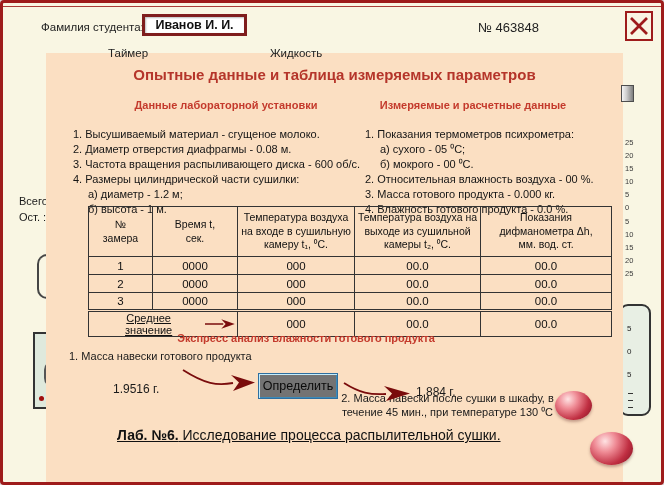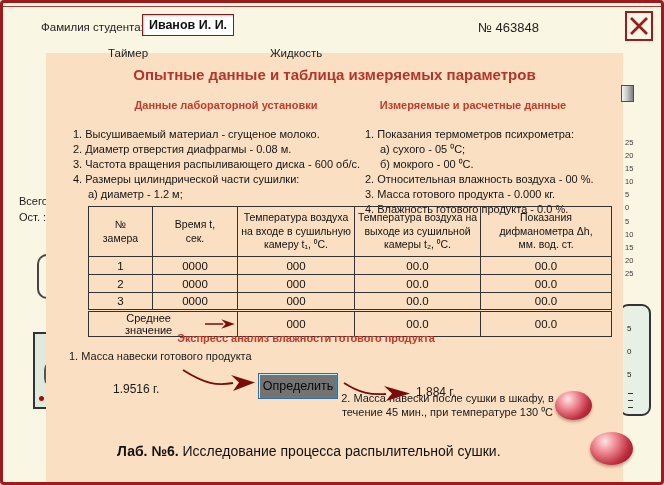--- a/index.html
+++ b/index.html
@@ -8,22 +8,22 @@
     position:relative; width:664px; height:485px;
     background:#f9f6e3; border:3px solid #9e1b1b; border-radius:4px;
     overflow:hidden; font-family:"Liberation Sans", sans-serif; color:#1a1a1a;
   }
   .screen::before{ content:""; position:absolute; left:0; right:0; top:3px;
     border-top:1.5px solid #9e1b1b; opacity:.85; z-index:6; }
 
   
   .lbl{ position:absolute; font-size:11.5px; color:#222; z-index:3; }
   .student-label{ left:38px; top:18px; }
-  .student-input{ position:absolute; left:139px; top:11px; width:92px; height:22px;
-    background:#fff; border:1px solid #7f1d1d; box-shadow:inset 1px 1px 2px #bbb;
+  .student-input{ position:absolute; left:139px; top:11px; width:105px; height:22px;
+    background:#fff; border:3px solid #7f1d1d; box-shadow:inset 1px 1px 2px #bbb;
     text-align:center; font-size:12.5px; font-weight:bold; color:#111; z-index:3;
     font-family:"Liberation Sans", sans-serif; }
   .doc-number{ left:430px; top:17px; font-size:13px;margin-left:45px; }
   .timer-label{ left:105px; top:44px; }
   .liquid-label{ left:267px; top:44px; }
   .close-btn{ position:absolute; left:622px; top:8px; width:28px; height:30px;
     border:2px solid #9e1b1b; background:transparent; z-index:6; cursor:pointer;
     display:flex; align-items:center; justify-content:center; }
 
   
@@ -65,21 +65,21 @@
   
   .meas-table{ position:absolute; left:42px; top:153px; width:523px;
     border-collapse:collapse; table-layout:fixed; }
   .meas-table th, .meas-table td{ border:1px solid #333; text-align:center;
     vertical-align:middle; color:#111; }
   .meas-table th{ font-weight:normal; font-size:10.5px; line-height:1.3;
     white-space:pre-line; height:50px; }
   .meas-table td{ font-size:11.5px; height:18px; }
   .meas-table tr.avg td{ border-top:3px double #333; }
   .avg-cell{ display:flex; align-items:center; justify-content:flex-start;
-    gap:10px; padding-left:14px; font-size:11px; }
+    gap:10px; padding-left:14px; font-size:11px;text-decoration:underline; }
 
   
   .express-heading{ position:absolute; left:0; top:279px; width:520px; text-align:center;
     color:#c43a2c; font-size:11px; font-weight:bold; }
   .express-item{ position:absolute; font-size:11px; line-height:14px; white-space:pre-line;text-align:center; }
   .item1{ left:23px; top:296px; }
   .item2{ left:284px; top:296px; width:235px;margin-top:42px; }
   .mass-before{ position:absolute; left:67px; top:329px; font-size:12px; }
   .mass-after{ position:absolute; left:370px; top:332px; font-size:12px; }
   .arrow1{ position:absolute; left:135px; top:312px; }
@@ -88,21 +88,21 @@
     background:#737373; border:1px solid #2f6f9f; cursor:pointer;
     box-shadow:inset 1px 1px 0 #c4ecfb, inset -1px -1px 0 #3d8ab8;
     font-size:12.5px; color:#0a0a0a; font-family:"Liberation Sans", sans-serif; }
 
   
   .sphere{ border-radius:50%; cursor:pointer;
     background:radial-gradient(circle at 35% 28%, #ffe3e3 0%, #ef8b95 30%, #c02f42 65%, #7c0f1e 100%);
     box-shadow:0 2px 3px rgba(90,30,30,.35); }
   .sphere1{ position:absolute; left:509px; top:338px; width:37px; height:29px; }
   .sphere2{ position:absolute; left:587px; top:429px; width:43px; height:33px; z-index:3; }
-  .footer-text{ position:absolute; left:114px; top:440px; font-size:14px; color:#111; z-index:3; }
+  .footer-text{ position:absolute; left:114px; top:424px; font-size:14px; color:#111; z-index:3;text-decoration:underline; }
   .footer-text b{ font-weight:bold; }
 </style>
 </head>
 <body>
 
 <div class="screen">
 
   <span class="lbl student-label">Фамилия студента:</span>
   <input class="student-input" value="Иванов И. И." style="">
   <span class="lbl doc-number">№ 463848</span>
@@ -150,20 +150,21 @@
 
     <div class="subhead subhead-left">Данные лабораторной установки</div>
     <div class="subhead subhead-right">Измеряемые и расчетные данные</div>
 
     <div class="data-list list-left">
       <div>1. Высушиваемый материал - сгущеное молоко.</div>
       <div>2. Диаметр отверстия диафрагмы - 0.08 м.</div>
       <div>3. Частота вращения распыливающего диска - 600 об/с.</div>
       <div>4. Размеры цилиндрической части сушилки:</div>
       <div class="sub">а) диаметр - 1.2 м;</div>
+      <div class="sub">б) высота - 1 м.</div>
     </div>
 
     <div class="data-list list-right">
       <div>1. Показания термометров психрометра:</div>
       <div class="sub">а) сухого - 05 ⁰С;</div>
       <div class="sub">б) мокрого - 00 ⁰С.</div>
       <div>2. Относительная влажность воздуха - 00 %.</div>
       <div>3. Масса готового продукта - 0.000 кг.</div>
       <div>4. Влажность готового продукта - 0.0 %.</div>
     </div>

